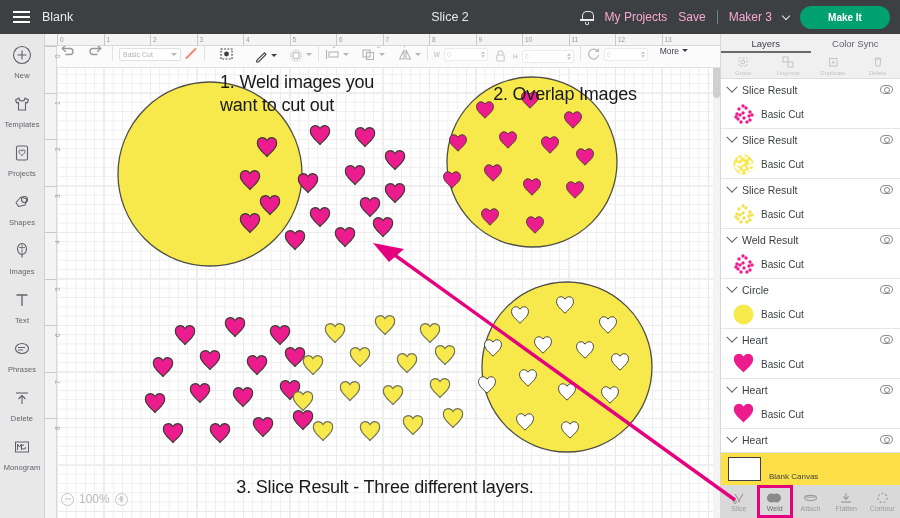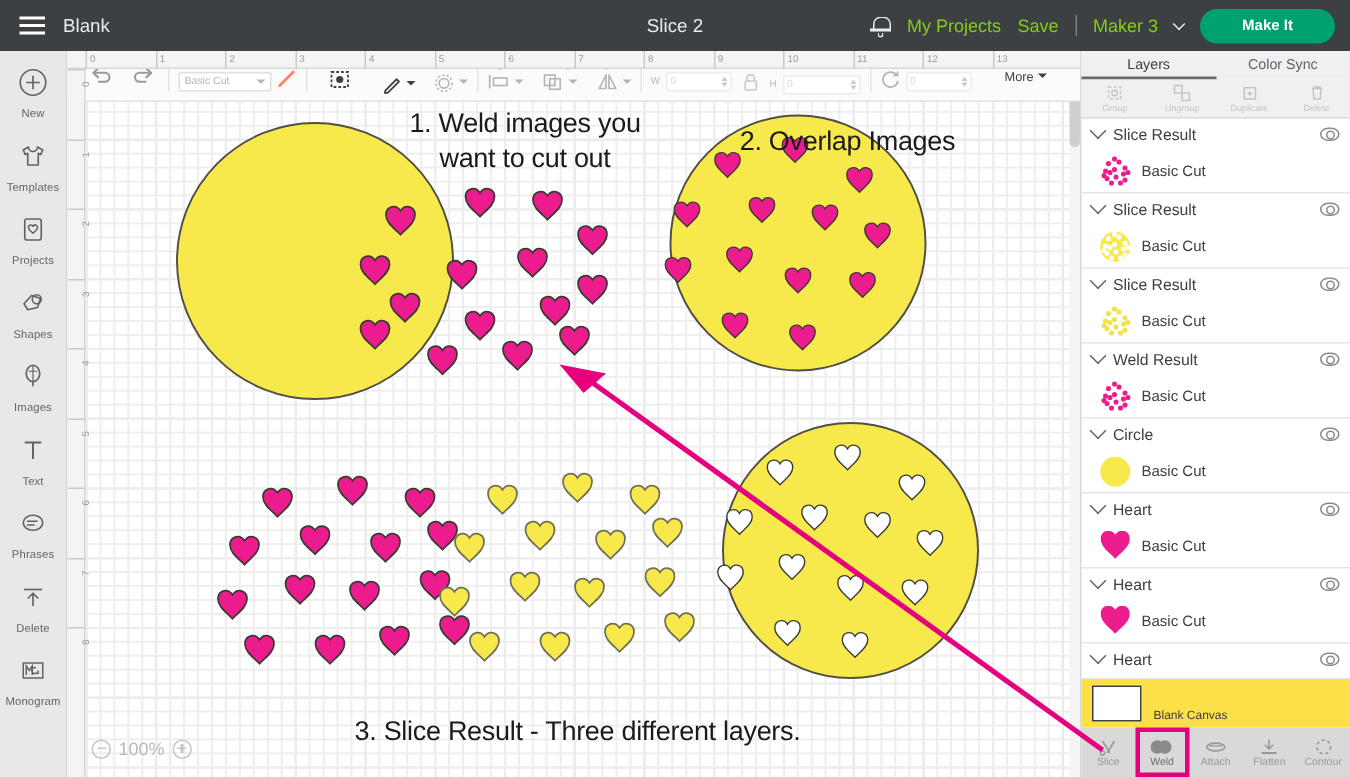--- a/index.html
+++ b/index.html
@@ -14,21 +14,21 @@
   
   .topbar {
     height: 34px; background: #3c4043; color: #fff;
     display: flex; align-items: center; position: relative;
   }
   .hamburger { width: 42px; display:flex; flex-direction:column; align-items:center; justify-content:center; gap:3px; cursor:pointer;}
   .hamburger span { display:block; width:17px; height:2px; background:#fff; }
   .topbar-title { font-size: 12.5px; color:#e8eaed; }
   .doc-title { position:absolute; left:0; right:0; text-align:center; font-size:12.5px; color:#e8eaed; pointer-events:none;}
   .topbar-right { margin-left:auto; display:flex; align-items:center; gap:11px; padding-right:10px; font-size:12px;}
-  .topbar-right a { color:#84cc16; text-decoration:none; cursor:pointer; }
+  .topbar-right a { color:#f9a8d4; text-decoration:none; cursor:pointer; }
   .bell { width:14px; height:15px; position:relative; display:inline-block; cursor:pointer;}
   .bell:before{content:"";position:absolute;top:1px;left:2px;width:10px;height:9px;border:1.4px solid #e8eaed;border-bottom:none;border-radius:5px 5px 0 0;}
   .bell:after{content:"";position:absolute;bottom:4px;left:0px;width:14px;height:1.4px;background:#e8eaed;}
   .bell i{position:absolute;bottom:0px;left:5px;width:4px;height:3px;border:1.4px solid #e8eaed;border-top:none;border-radius:0 0 4px 4px;}
   .divider-v { width:1px; height:14px; background:#7a7f85; }
   .chev { display:inline-block; width:6px;height:6px;border-right:1.5px solid #e8eaed;border-bottom:1.5px solid #e8eaed;transform:rotate(45deg);margin-bottom:3px;}
   .makeit {
     background:#00a170; color:#fff; font-size:10px; font-weight:bold;
     border:none; border-radius:13px; padding:6px 0; width:90px; text-align:center; cursor:pointer;
   }
@@ -125,21 +125,21 @@
   .tb-ctl { display:flex; align-items:center; gap:3px;}
   .selbox { border:1px solid #e0e0e0; border-radius:2px; height:13px; width:62px; display:flex; align-items:center; justify-content:space-between; padding:0 3px; font-size:7px; color:#b5b5b5; background:#fff;}
   .numbox { border:1px solid #ececec; border-radius:2px; height:13px; width:44px; display:flex; align-items:center; justify-content:space-between; padding:0 2px; font-size:7px; color:#dcdcdc; background:#fff;}
   .spin { display:flex; flex-direction:column; gap:1px; }
   .spin i { width:0;height:0;border-left:2.5px solid transparent;border-right:2.5px solid transparent;}
   .spin i.u { border-bottom:3px solid #c9c9c9;}
   .spin i.d { border-top:3px solid #c9c9c9;}
   .caret { width:0;height:0;border-left:3px solid transparent;border-right:3px solid transparent;border-top:3.5px solid #b5b5b5;}
   .icon-btn { display:flex; align-items:center; gap:2px; cursor:pointer; color:#a8a8a8;}
   .undo-redo { display:flex; gap:11px; padding:0 8px;}
-  .more { font-size:8.5px; color:#3c4043; display:flex; align-items:center; gap:3px; cursor:pointer; margin-left:16px;}
+  .more { font-size:8.5px; color:#3c4043; display:flex; align-items:center; gap:3px; cursor:pointer; margin-left:6px;}
 
   .arrow-svg { position:absolute; left:0; top:0; width:900px; height:518px; pointer-events:none; z-index:8;}
   .scroll-v { position:absolute; right:0; top:12px; bottom:0; width:7px; background:#f4f4f4;}
   .scroll-v i { position:absolute; top:0; left:0; width:7px; height:52px; background:#cfcfcf; border-radius:4px;}
 </style>
 </head>
 <body>
 
 <div class="app">
 
@@ -345,21 +345,21 @@
             <use href="#hp" transform="translate(442,350) scale(.92)"></use>
             <use href="#hp" transform="translate(483,343) scale(.92)"></use>
             <use href="#hp" transform="translate(522,357) scale(.92)"></use>
             <use href="#hp" transform="translate(565,360) scale(.92)"></use>
             <use href="#hp" transform="translate(480,387) scale(.92)"></use>
             <use href="#hp" transform="translate(525,395) scale(.92)"></use>
           </g>
         </g>
       </svg>
 
-      <div class="ann" style="left:195px;top:37px;width:220px;text-align:center;white-space:pre-line;">1. Weld images you
+      <div class="ann" style="left:175px;top:37px;width:220px;text-align:left;white-space:pre-line;">1. Weld images you
 want to cut out</div>
       <div class="ann" style="left:400px;top:49px;width:240px;text-align:center;">2. Overlap Images</div>
       <div class="ann" style="left:110px;top:442px;width:460px;text-align:center;">3. Slice Result - Three different layers.</div>
 
       <div class="ruler-h" id="rulerH">
           <div class="rh-tick" style="left: 12px;">0</div>
           <div class="rh-tick" style="left: 58.5px;">1</div>
           <div class="rh-tick" style="left: 105px;">2</div>
           <div class="rh-tick" style="left: 151.5px;">3</div>
           <div class="rh-tick" style="left: 198px;">4</div>

